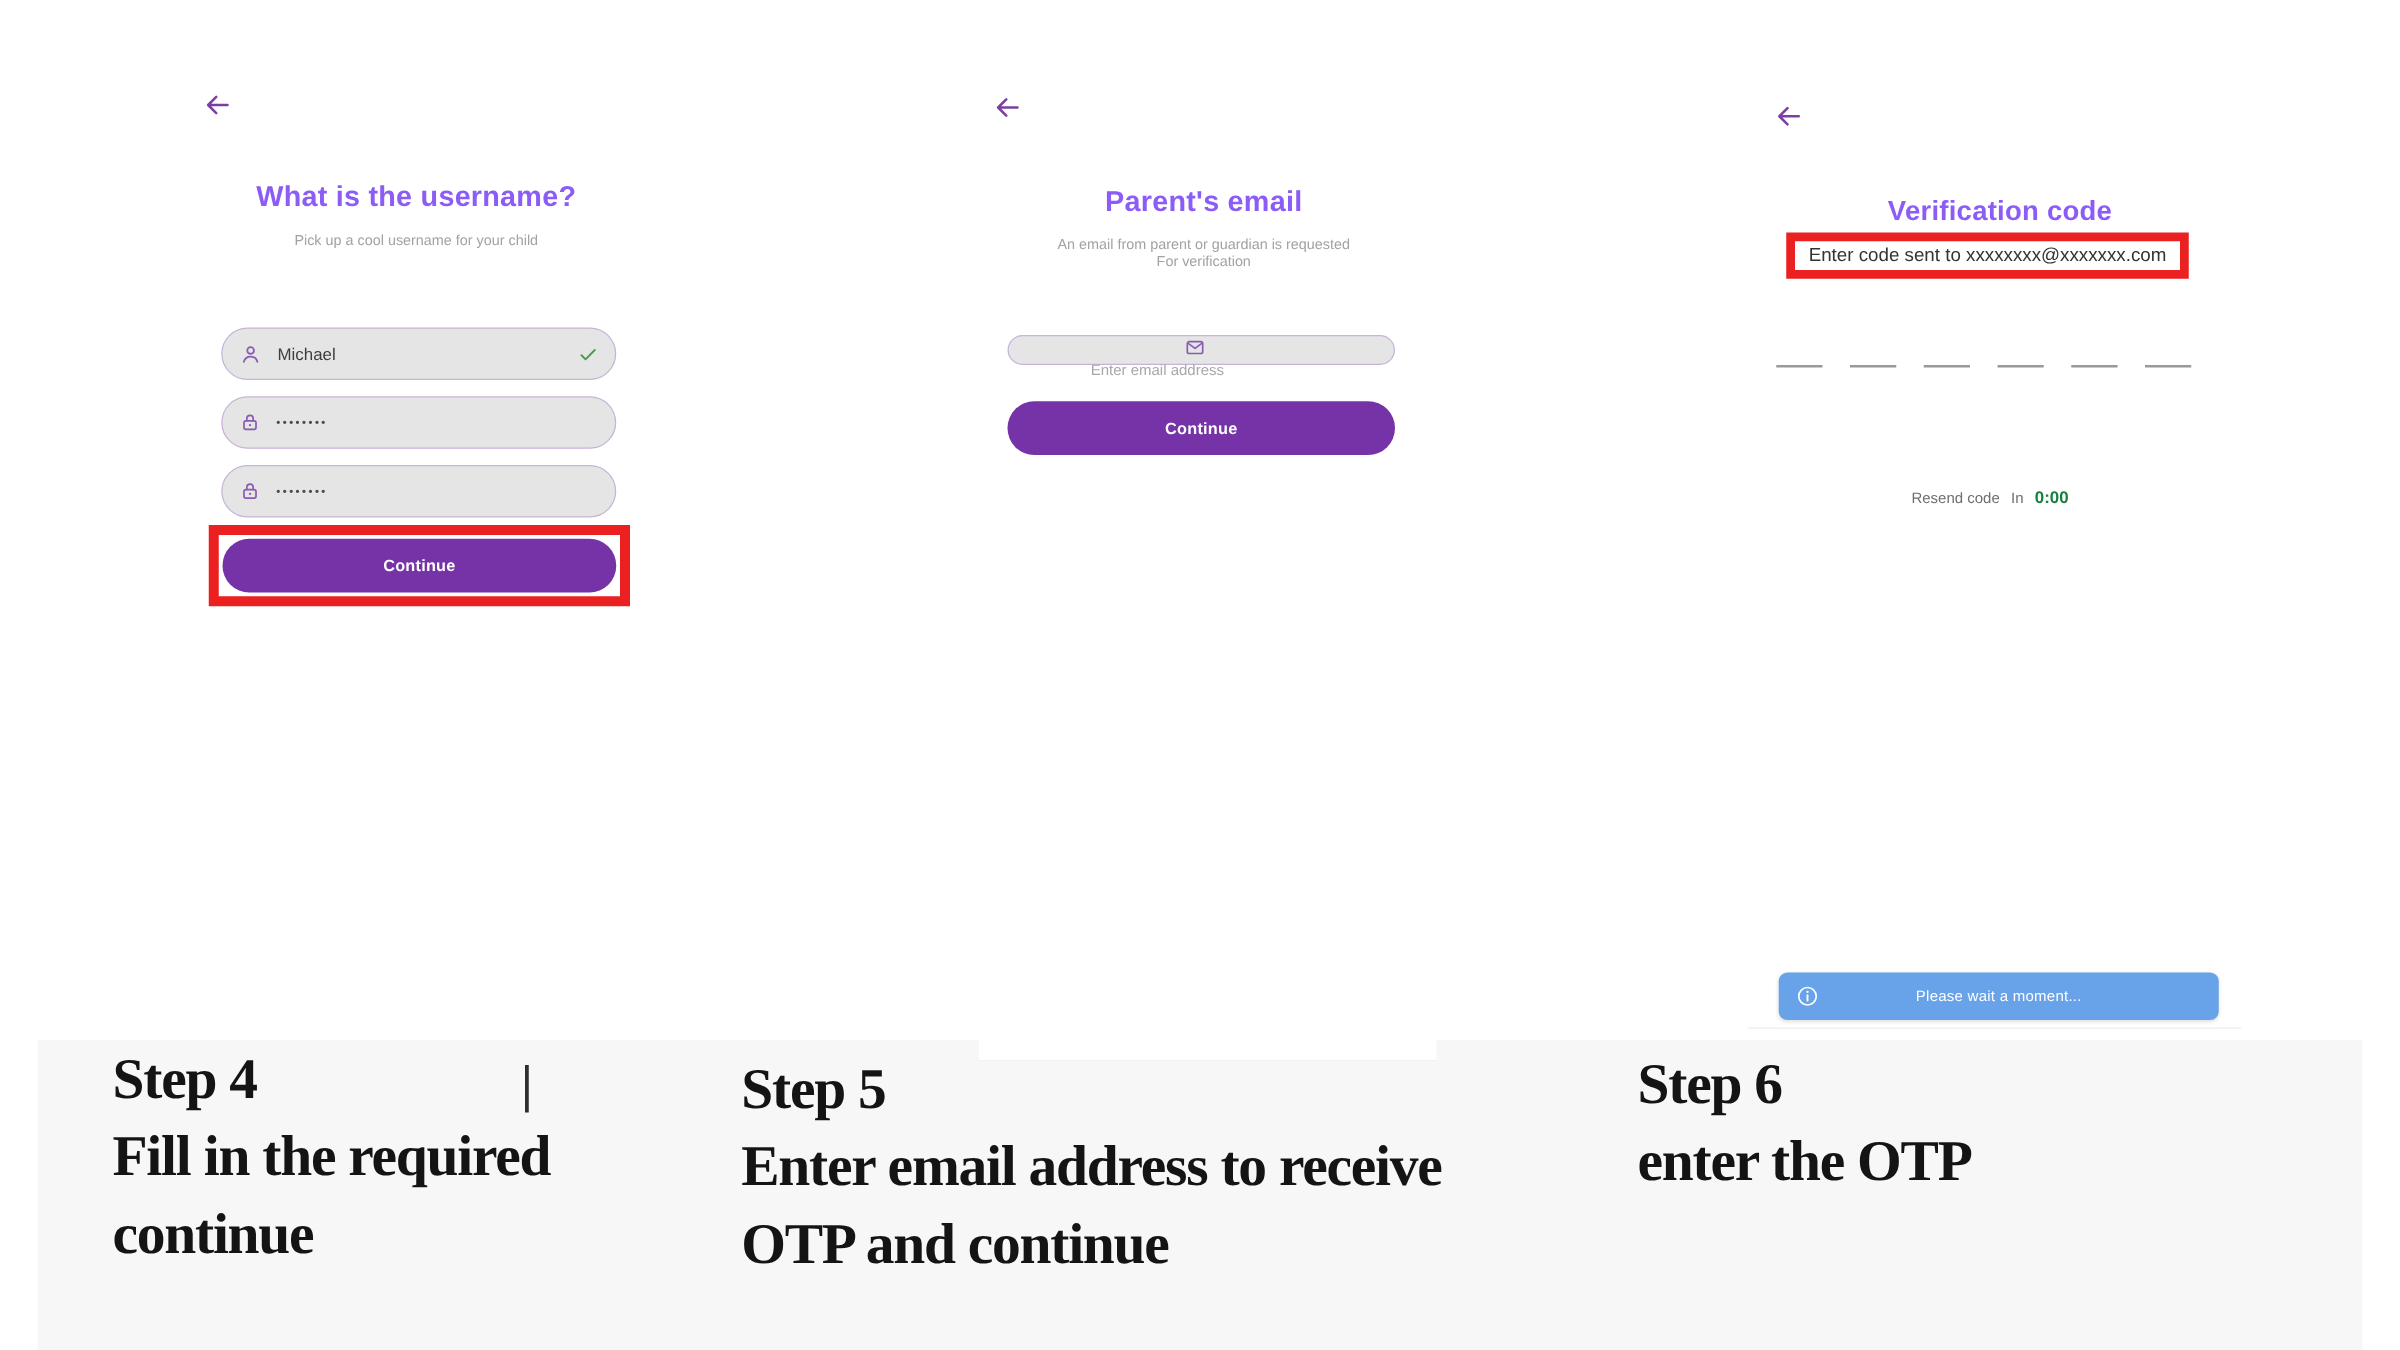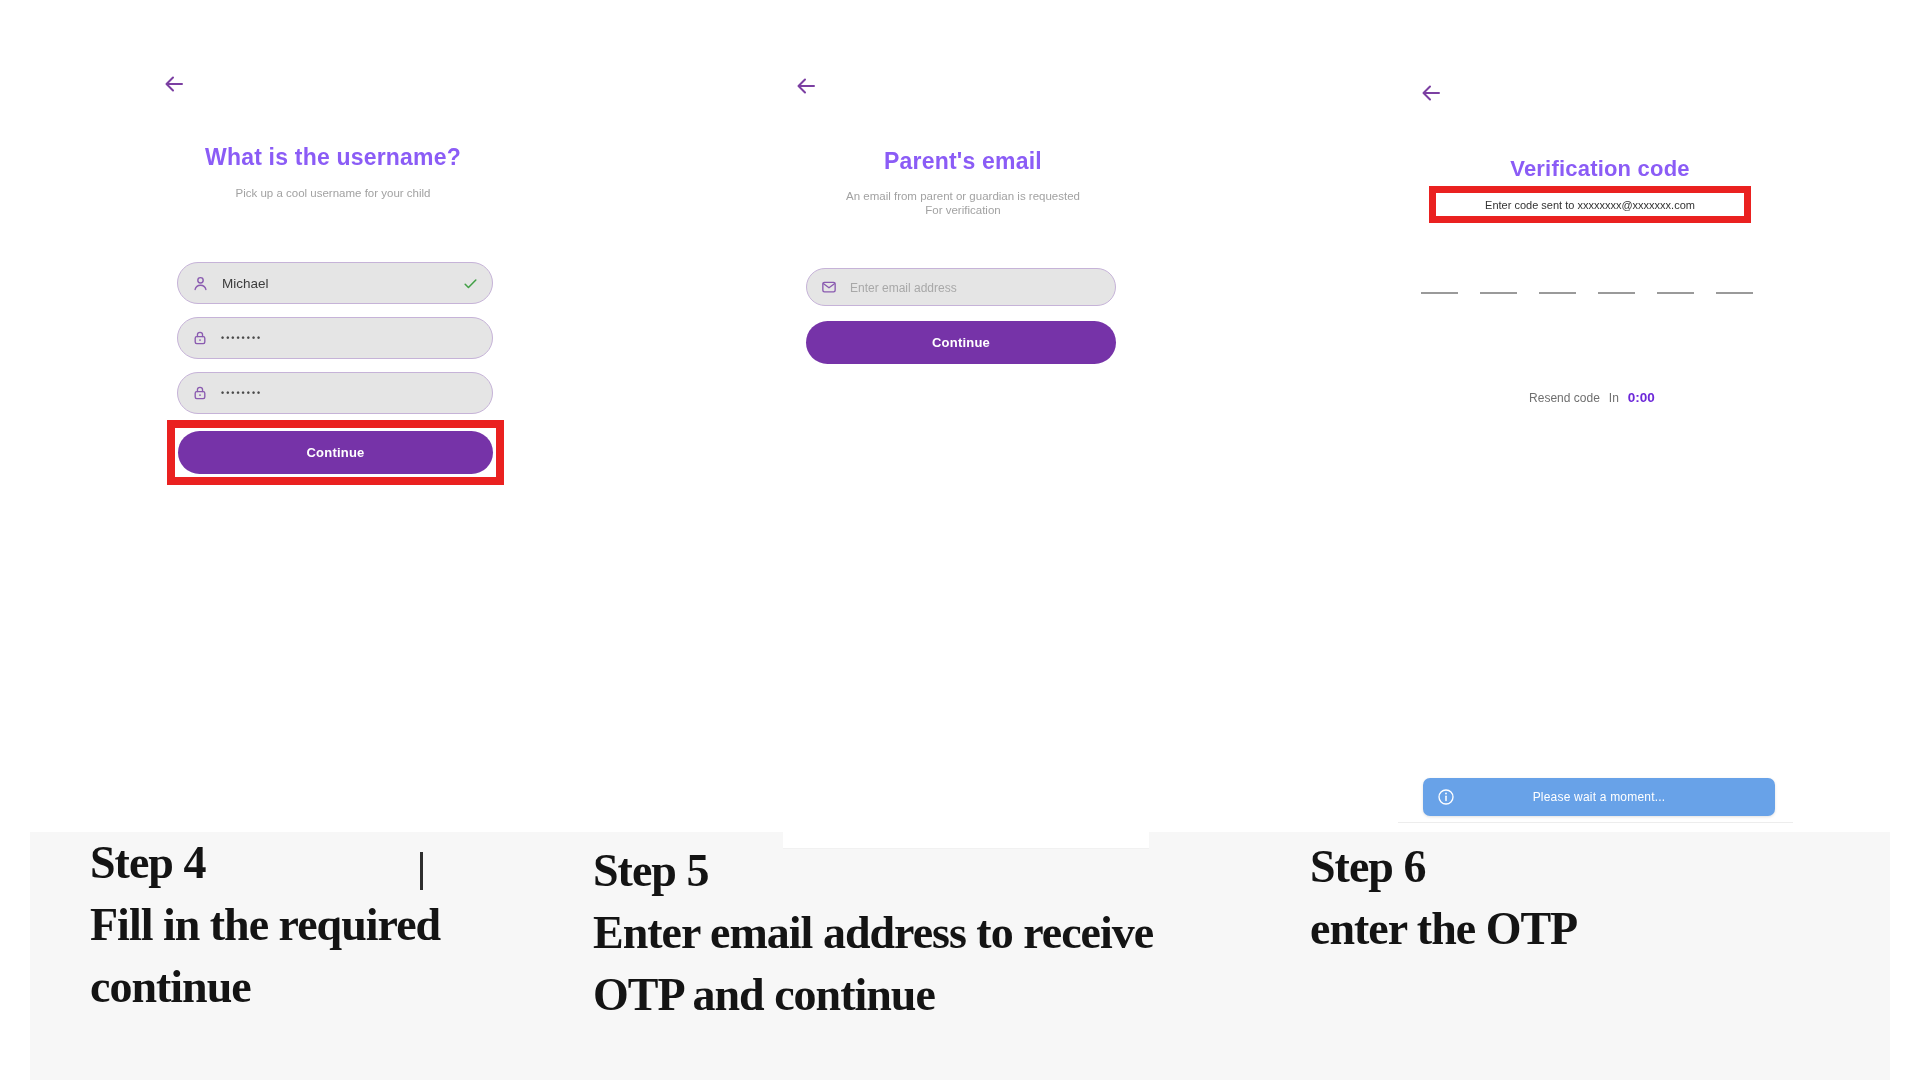--- a/index.html
+++ b/index.html
@@ -31,21 +31,21 @@
     background:#7633a8;color:#ffffff;font-weight:700;font-size:13px;
     border-radius:22px;letter-spacing:.2px;cursor:pointer;
   }
   .red-box{position:absolute;border:8px solid #ea2120;box-sizing:border-box;background:#fff;}
 
   
   .otp-row{position:absolute;display:flex;gap:22px;}
   .otp-slot{width:37px;height:12px;border-bottom:2px solid #9a9a9a;}
   .resend-row{position:absolute;display:flex;align-items:center;justify-content:center;gap:9px;width:100%;}
   .resend-label{font-size:12px;color:#6f6f6f;}
-  .resend-timer{font-size:13.5px;color:#6d28d9;font-weight:700;}
+  .resend-timer{font-size:13.5px;color:#15803d;font-weight:700;}
   .toast{
     position:absolute;background:#68a2e8;border-radius:7px;
     display:flex;align-items:center;justify-content:center;color:#fff;
     box-shadow:0 1px 3px rgba(0,0,0,.12);
   }
   .toast .t-icon{position:absolute;left:13px;top:9px;display:flex;}
   .toast .t-msg{font-size:12px;letter-spacing:.2px;}
 
   
   .steps-band{position:absolute;left:30px;top:832px;width:1860px;height:248px;background:#f7f7f7;}
@@ -122,21 +122,21 @@
     <svg width="24" height="24" viewBox="0 0 24 24">
         <path d="M20 12H5M11 18.5 4.5 12 11 5.5" fill="none" stroke="#7b3fa2" stroke-width="2" stroke-linecap="round" stroke-linejoin="round"></path>
       </svg>
   </span>
 </div>
 
 <div class="screen-title" style="left:813px;top:148px;width:300px;font-size:23px;">Parent's email</div>
 <div class="screen-sub" style="left:803px;top:189px;width:320px;">An email from parent or guardian is requested</div>
 <div class="screen-sub" style="left:803px;top:203px;width:320px;">For verification</div>
 
-<div class="pill-field" style="left:806px;top:268px;width:310px;height:38px;border-radius:19px;">
+<div class="pill-field" style="left:806px;top:268px;width:310px;height:24px;border-radius:19px;flex-direction:column;">
   <span class="f-icon">
     <svg width="18" height="18" viewBox="0 0 24 24">
         <rect x="3.8" y="5.8" width="16.4" height="12.6" rx="2" fill="none" stroke="#8a5bb0" stroke-width="1.8"></rect>
         <path d="M4.8 7.6 12 13l7.2-5.4" fill="none" stroke="#8a5bb0" stroke-width="1.8" stroke-linecap="round" stroke-linejoin="round"></path>
       </svg>
   </span>
   <input readonly="" placeholder="Enter email address" style="">
 </div>
 
 <div class="purple-btn abs" style="left:806px;top:321px;width:310px;height:43px;">Continue</div>
@@ -145,21 +145,21 @@
   <span style="display:flex;">
     <svg width="24" height="24" viewBox="0 0 24 24">
         <path d="M20 12H5M11 18.5 4.5 12 11 5.5" fill="none" stroke="#7b3fa2" stroke-width="2" stroke-linecap="round" stroke-linejoin="round"></path>
       </svg>
   </span>
 </div>
 
 <div class="screen-title" style="left:1450px;top:156px;width:300px;font-size:22px;">Verification code</div>
 
 <div class="red-box" style="left:1429px;top:186px;width:322px;height:37px;border-width:7px;display:flex;align-items:center;justify-content:center;">
-  <span style="font-size:11px;color:#333;">Enter code sent to xxxxxxxx@xxxxxxx.com</span>
+  <span style="font-size:15px;color:#333;">Enter code sent to xxxxxxxx@xxxxxxx.com</span>
 </div>
 
 <div class="otp-row" style="left:1421px;top:280px;">
   <span class="otp-slot"></span>
   <span class="otp-slot"></span>
   <span class="otp-slot"></span>
   <span class="otp-slot"></span>
   <span class="otp-slot"></span>
   <span class="otp-slot"></span>
 </div>

